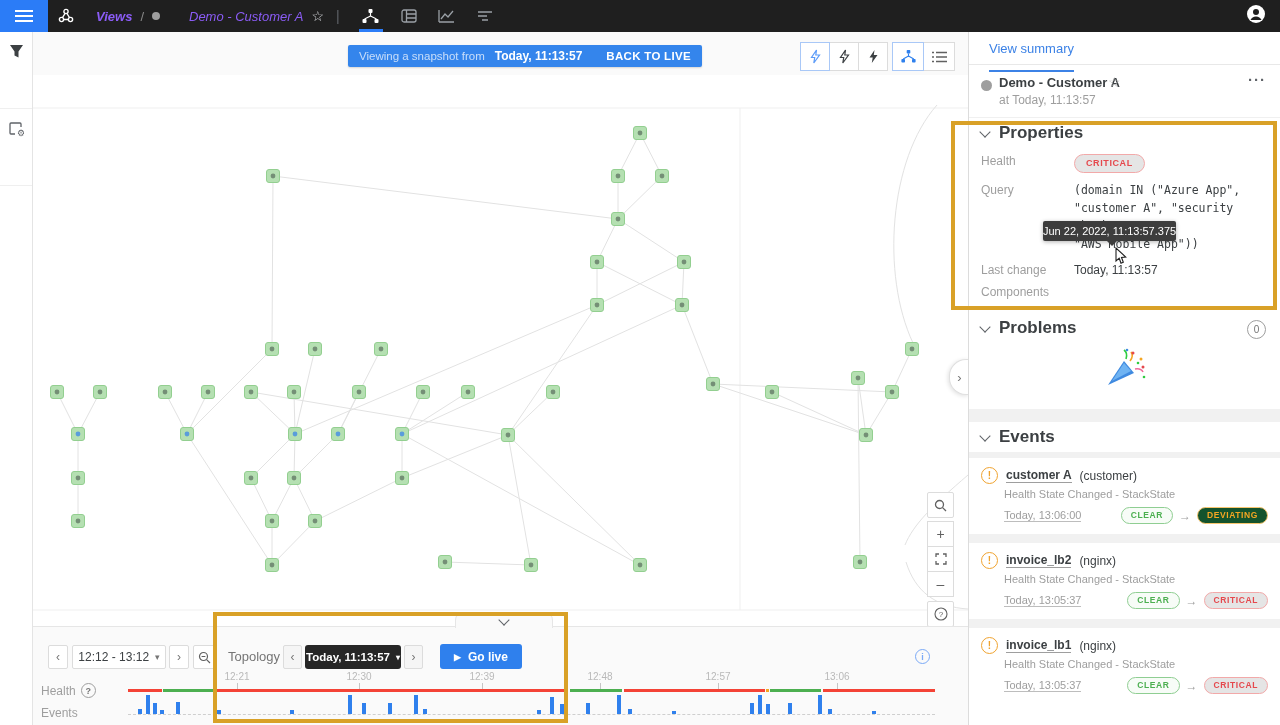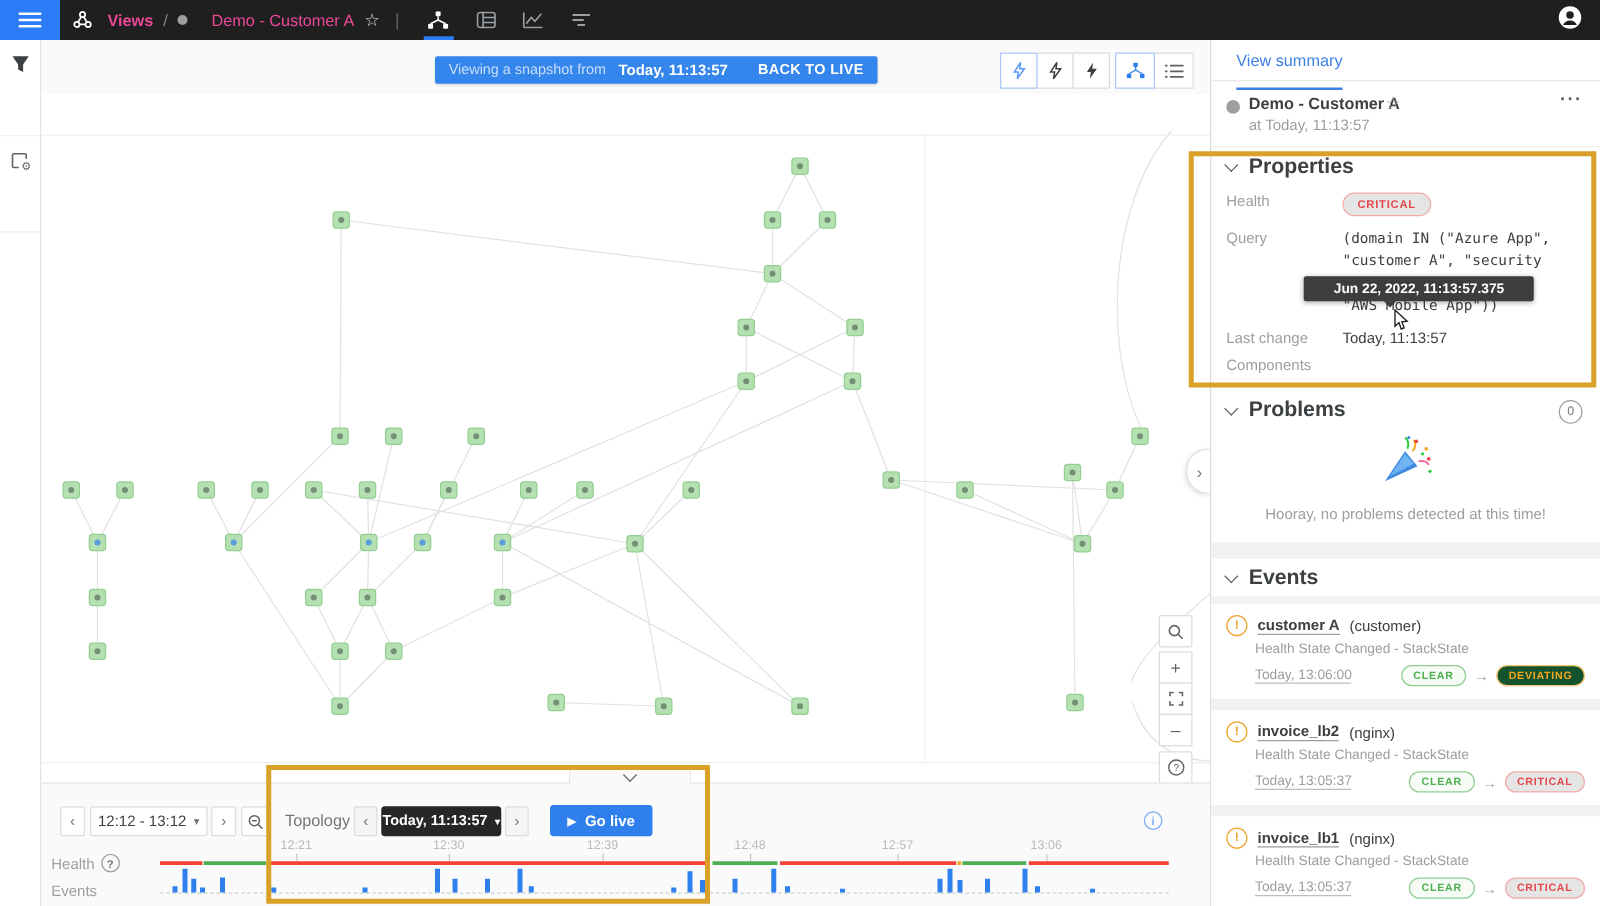--- a/index.html
+++ b/index.html
@@ -2,21 +2,21 @@
 <html><head>
 <meta charset="utf-8">
 <style>
   html,body{margin:0;padding:0;background:#e9e9e9;font-family:"Liberation Sans",sans-serif;}
   .stage{position:relative;width:1280px;height:725px;background:#fff;overflow:hidden;font-family:"Liberation Sans",sans-serif;}
   
   .topbar{position:absolute;left:0;top:0;width:1280px;height:32px;background:#1f1f1f;display:flex;align-items:center;z-index:30;}
   .hamburger{width:48px;height:32px;background:#2b7cf7;display:flex;flex-direction:column;justify-content:center;align-items:center;gap:3px;cursor:pointer;}
   .hamburger span{display:block;width:18px;height:2px;background:#fff;}
   .tb-logo{margin-left:10px;display:flex;align-items:center;}
-  .tb-text{color:#ec4899;font-size:13px;margin-left:12px;font-weight:600;}
+  .tb-text{color:#8b5cf6;font-size:13px;margin-left:22px;font-weight:600;font-style:italic;}
   .tb-sep{color:#8a8a8a;font-size:13px;margin:0 8px;}
   .tb-dot{width:8px;height:8px;border-radius:50%;background:#9e9e9e;margin-right:7px;}
   .tb-star{color:#dadce0;font-size:14px;margin-left:8px;}
   .tb-pipe{color:#5f6368;margin:0 12px;font-size:14px;}
   .tb-ico{width:38px;height:32px;display:flex;align-items:center;justify-content:center;position:relative;}
   .tb-ico.active:after{content:"";position:absolute;left:7px;right:7px;bottom:0;height:3px;background:#2b7cf7;}
   .tb-avatar{margin-left:auto;margin-right:14px;}
   
   .lrail{position:absolute;left:0;top:32px;width:32px;height:693px;background:#fff;border-right:1px solid #e4e4e4;z-index:20;}
   .lrail .cell{height:64px;display:flex;align-items:flex-start;justify-content:center;padding-top:12px;border-bottom:1px solid #efefef;}
@@ -68,21 +68,21 @@
   .chev{width:7px;height:7px;border-left:1.5px solid #5f6368;border-bottom:1.5px solid #5f6368;transform:rotate(-45deg);margin-top:-3px;}
   .props{position:relative;padding:2px 0 10px 0;}
   .prow{display:flex;padding:4px 12px;font-size:12px;}
   .prow .k{width:93px;color:#9e9e9e;flex:none;}
   .prow .v{color:#3c4043;}
   .mono{font-family:"DejaVu Sans Mono",monospace;font-size:11.5px;line-height:18px;color:#3c4043;}
   .pill{display:inline-block;font-size:8.5px;font-weight:700;letter-spacing:.6px;padding:2px 9px;border-radius:10px;border:1px solid;line-height:11px;}
   .pill.critical{color:#e5484d;border-color:#f2a9a9;background:#e5e5e5;}
   .pill.clear{color:#4caf50;border-color:#8fce92;background:#f7fcf7;}
   .pill.deviating{color:#f5a623;border-color:#f8c66f;background:#14532d;}
-  .tooltip{position:absolute;left:74px;top:73px;background:#3d3d3d;color:#fff;font-size:11px;font-weight:700;padding:4px 24px;border-radius:2px;white-space:nowrap;z-index:45;box-shadow:0 1px 4px rgba(0,0,0,.3);}
+  .tooltip{position:absolute;left:74px;top:73px;background:#3d3d3d;color:#fff;font-size:11px;font-weight:400;padding:4px 0;border-radius:2px;white-space:nowrap;z-index:45;box-shadow:0 1px 4px rgba(0,0,0,.3);}
   .tooltip:after{content:"";position:absolute;left:64px;bottom:-5px;border-left:5px solid transparent;border-right:5px solid transparent;border-top:5px solid #3d3d3d;}
   .badge0{position:absolute;right:14px;top:7px;width:17px;height:17px;border-radius:50%;border:1px solid #9e9e9e;color:#757575;font-size:10px;display:flex;align-items:center;justify-content:center;}
   .noproblems{text-align:center;padding:4px 0 16px 0;}
   .noproblems .msg{color:#9e9e9e;font-size:12px;margin-top:10px;}
   .gap{background:#f1f1f1;height:13px;}
   .events-wrap{background:#f1f1f1;padding:6px 0 0 0;}
   .ecard{background:#fff;margin-bottom:9px;padding:9px 12px 10px 12px;position:relative;}
   .ecard .r1{display:flex;align-items:center;gap:8px;font-size:12px;color:#3c4043;}
   .ecard .nm{font-weight:600;border-bottom:1px solid #9e9e9e;cursor:pointer;}
   .ecard .warn{width:15px;height:15px;border-radius:50%;border:1.5px solid #f0a32f;color:#f0a32f;font-size:10px;font-weight:700;display:flex;align-items:center;justify-content:center;flex:none;}
@@ -643,21 +643,20 @@
         <path d="M24 12 q2-6 -2-9" fill="none" stroke="#2ecc40" stroke-width="1.6"></path>
         <path d="M28 14 q4-5 1-9" fill="none" stroke="#f5a623" stroke-width="1.6"></path>
         <path d="M33 22 q6-1 8 3" fill="none" stroke="#ef6a9a" stroke-width="1.6"></path>
         <circle cx="31" cy="6" r="1.5" fill="#e5484d"></circle>
           <circle cx="39" cy="12" r="1.5" fill="#f5a623"></circle>
         <circle cx="41" cy="20" r="1.5" fill="#e5484d"></circle>
           <circle cx="36" cy="16" r="1.3" fill="#2ecc40"></circle>
         <circle cx="25" cy="3" r="1.3" fill="#3f8ae0"></circle>
           <circle cx="42" cy="30" r="1.3" fill="#2ecc40"></circle>
       </svg>
-      <div class="msg">Hooray, no problems detected at this time!</div>
     </div>
 
     <div class="gap"></div>
     <div class="sect-h">
       <span class="chev"></span>
       <span class="lbl">Events</span>
     </div>
     <div class="events-wrap" id="events-list">
         <div class="ecard">
           <div class="r1">

